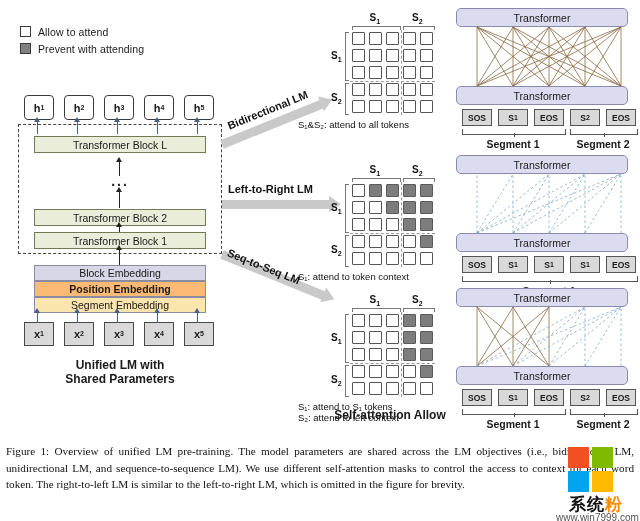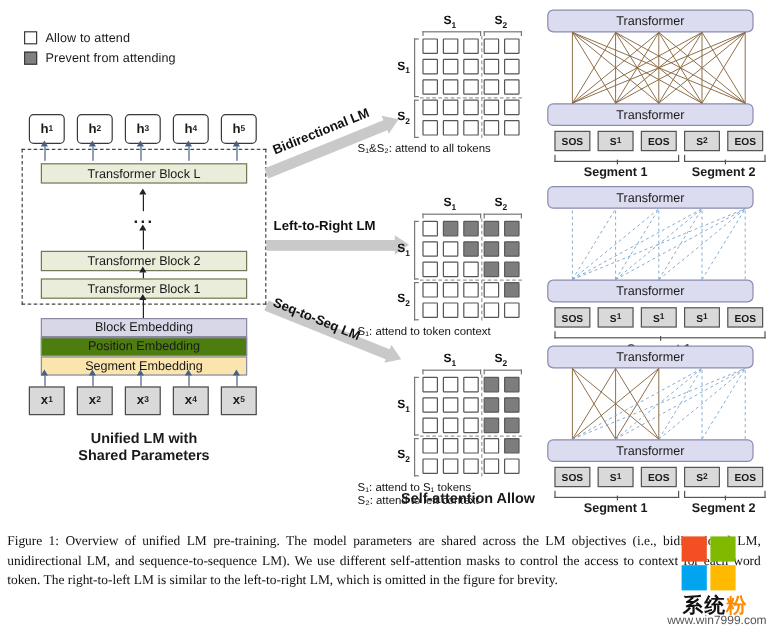--- a/index.html
+++ b/index.html
@@ -46,21 +46,21 @@
   .tblock{
     position:absolute;left:34px;width:172px;height:17px;
     border:1.1px solid #6f7a57;background:#e9edd9;
     font-size:10.5px;box-sizing:border-box;
   }
   .embed{
     position:absolute;left:34px;width:172px;height:16px;
     border:1.1px solid #8a8aa0;font-size:10.5px;box-sizing:border-box;
   }
   .em-token{background:#d7d7e8;}
-  .em-pos{background:#4d7c0f;}
+  .em-pos{background:#fdba74;font-weight:bold;}
   .em-seg{background:#fbe5ae;}
   .dots{position:absolute;left:34px;width:172px;text-align:center;font-size:14px;font-weight:bold;letter-spacing:2px;color:#222;}
   #leftcap{left:18px;top:358px;width:204px;text-align:center;font-size:12px;font-weight:bold;line-height:14px;}
 
   
   .varr{position:absolute;width:1.4px;background:#4a5f86;}
   .varr::after{
     content:"";position:absolute;left:-2.8px;top:-5px;
     border-left:3.5px solid transparent;border-right:3.5px solid transparent;
     border-bottom:5px solid #4a5f86;
@@ -129,21 +129,21 @@
 
 <div class="fig">
 
   <div class="abs" id="legend">
     <div class="legend-row">
       <span class="legend-sw sw-allow"></span>
       <span class="legend-lbl">Allow to attend</span>
     </div>
     <div class="legend-row">
       <span class="legend-sw sw-prevent"></span>
-      <span class="legend-lbl">Prevent from attending</span>
+      <span class="legend-lbl">Prevent with attending</span>
     </div>
   </div>
 
   <div class="abs" id="leftstack">
 
     <div class="abs" id="hrow">
       <div class="hbox ctr abs" style="left:0px">
           <span>h</span>
           <span class="sub">1</span>
         </div>

